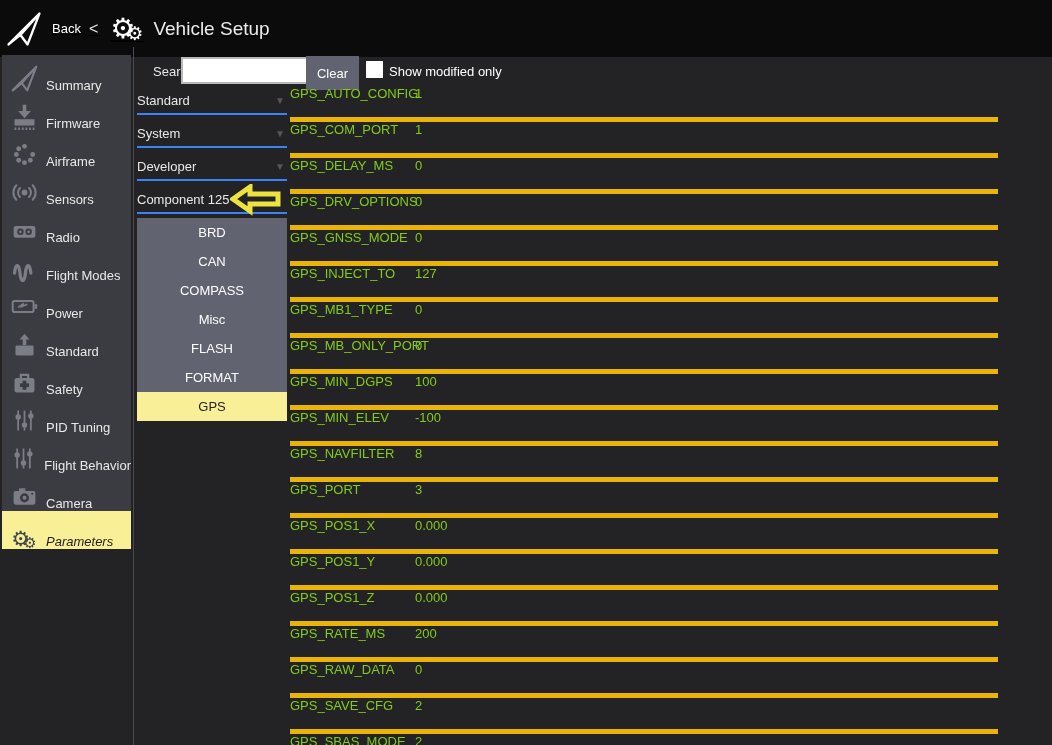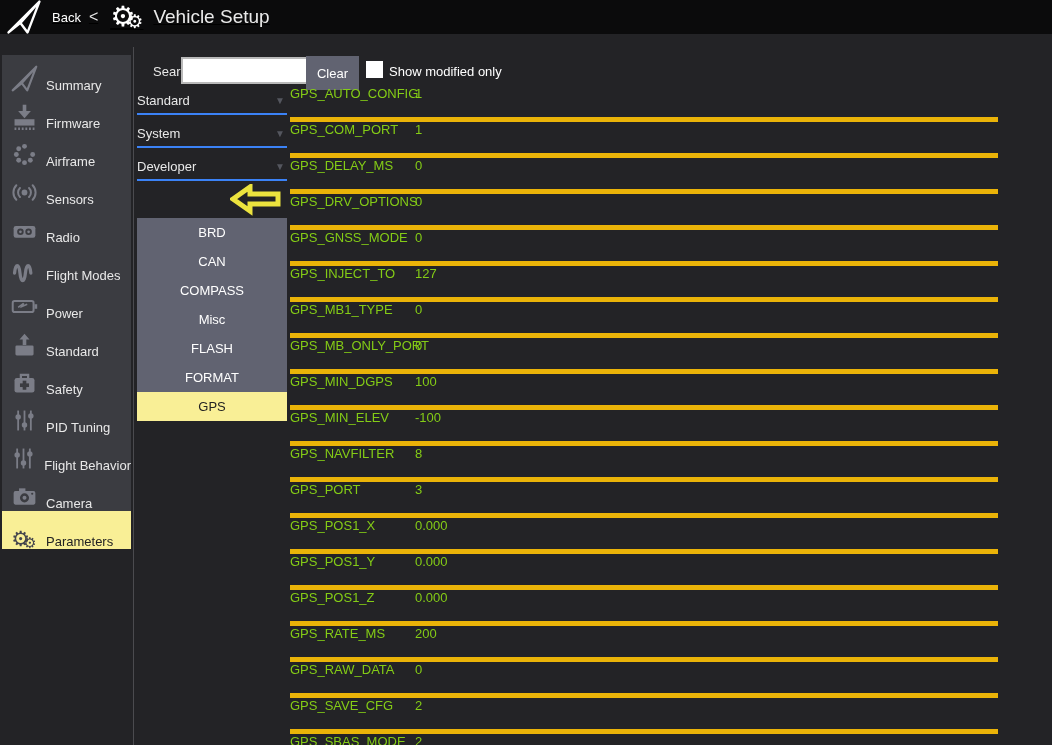--- a/index.html
+++ b/index.html
@@ -1,36 +1,36 @@
 <!DOCTYPE html>
 <html><head>
 <meta charset="utf-8">
 <style>
   html,body{margin:0;padding:0;background:#232326;}
   .app{position:relative;width:1052px;height:745px;overflow:hidden;
        background:#232326;font-family:"Liberation Sans","DejaVu Sans",sans-serif;
        -webkit-font-smoothing:antialiased;}
   
-  .topbar{position:absolute;left:0;top:0;width:1052px;height:34px;background:#0b0b0c;
+  .topbar{position:absolute;left:0;top:0;width:1052px;height:57px;background:#0b0b0c;
           display:flex;align-items:center;text-decoration:underline;}
   .logo{margin-left:5px;display:flex;align-items:center;}
   .back-label{font-size:13px;color:#fff;margin-left:9px;}
   .chevron{font-size:16px;color:#e6e6e6;margin-left:8px;}
   .header-gears{margin-left:12px;color:#fff;display:flex;align-items:flex-start;line-height:1;}
   .header-gears .g1{font-size:28px;}
   .header-gears .g2{font-size:19px;margin-left:-9px;position:relative;top:9px;}
   .page-title{font-size:19px;color:#eaeaea;margin-left:10px;}
   
   .vdivider{position:absolute;left:133px;top:47px;width:1px;height:698px;background:#4b4b4f;}
   .sidebar{position:absolute;left:2px;top:55px;width:129px;}
   .side-item{height:38px;background:#3b3c41;display:flex;align-items:flex-end;cursor:pointer;}
   .side-item .icon{width:44px;display:flex;justify-content:center;align-items:center;color:#7b7d87;}
   .side-item .label{font-size:13px;color:#e8e8e8;white-space:nowrap;}
   .side-item.selected{background:var(--accent,#f9ef96);}
-  .side-item.selected .label{color:#232323;}
+  .side-item.selected .label{color:#232323;font-style:italic;}
   .side-item.selected .icon{color:#45464d;}
   .gtxt{line-height:1;display:flex;align-items:flex-start;}
   .gtxt .g1{font-size:21px;}
   .gtxt .g2{font-size:15px;margin-left:-7px;position:relative;top:7px;}
   
   .search-label{position:absolute;left:137px;top:64px;font-size:13px;color:#e8e8e8;margin-left:16px;}
   .search-input{position:absolute;left:181px;top:57px;width:116px;height:23px;background:#fff;
                 border:2px solid #b9b9b9;font-size:13px;padding:0 4px;outline:none;}
   .clear-btn{position:absolute;left:306px;top:56px;width:53px;height:34px;background:var(--btn,#616371);
              color:#fff;font-size:13px;display:flex;align-items:center;justify-content:center;cursor:pointer;}
@@ -258,20 +258,24 @@
       <div class="dropdown">
         <span class="dd-label">System</span>
         <span class="caret">▼</span>
       </div>
 
       <div class="dropdown">
         <span class="dd-label">Developer</span>
         <span class="caret">▼</span>
       </div>
 
+      <div class="dropdown">
+        <span class="dd-label">Component 125</span>
+
+      </div>
     </div>
 
   <div class="groups">
 
       <div class="group-btn">
         <span>BRD</span>
       </div>
 
       <div class="group-btn">
         <span>CAN</span>

